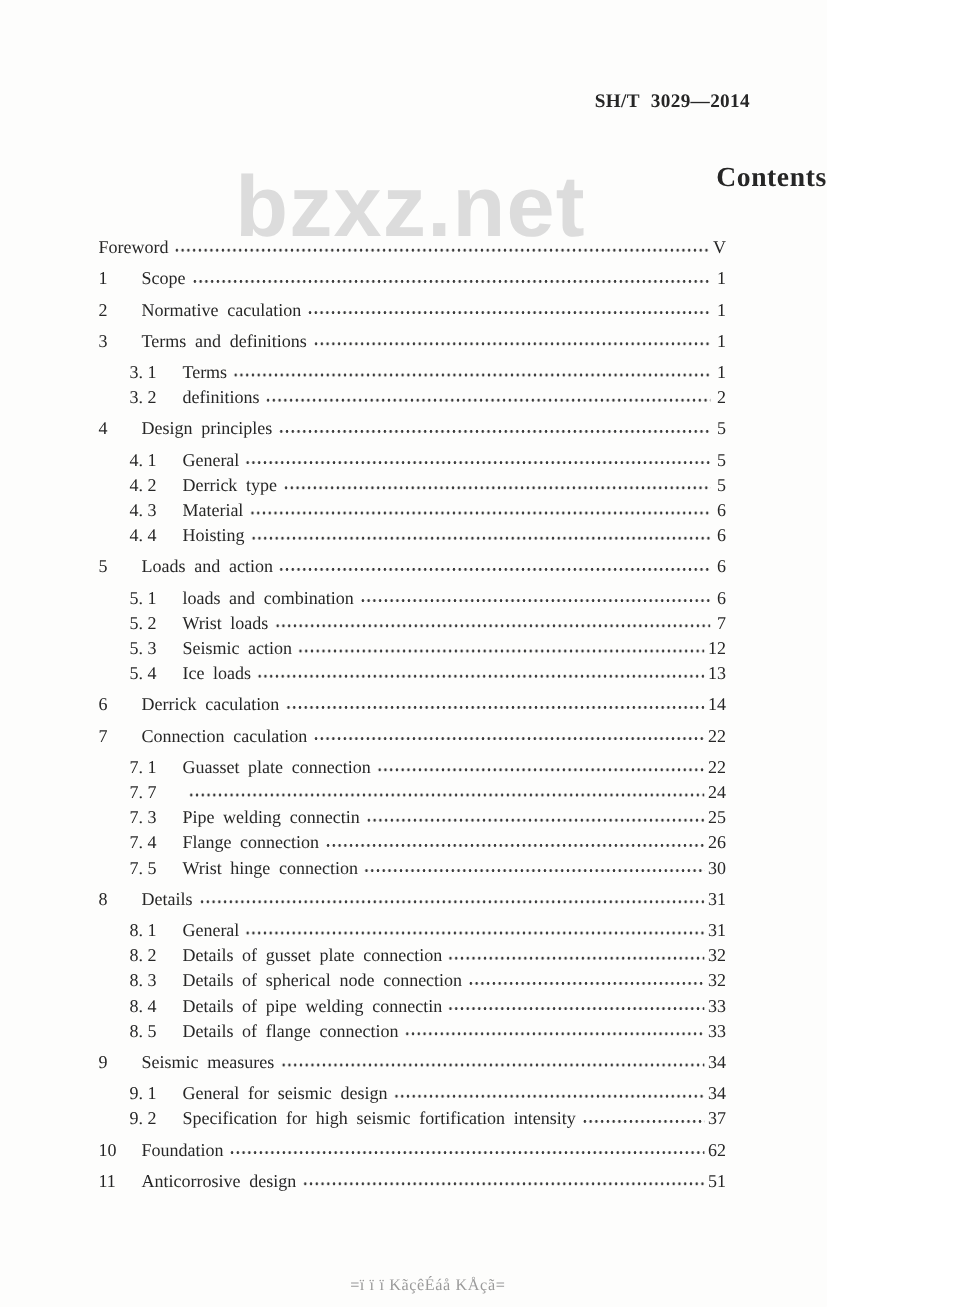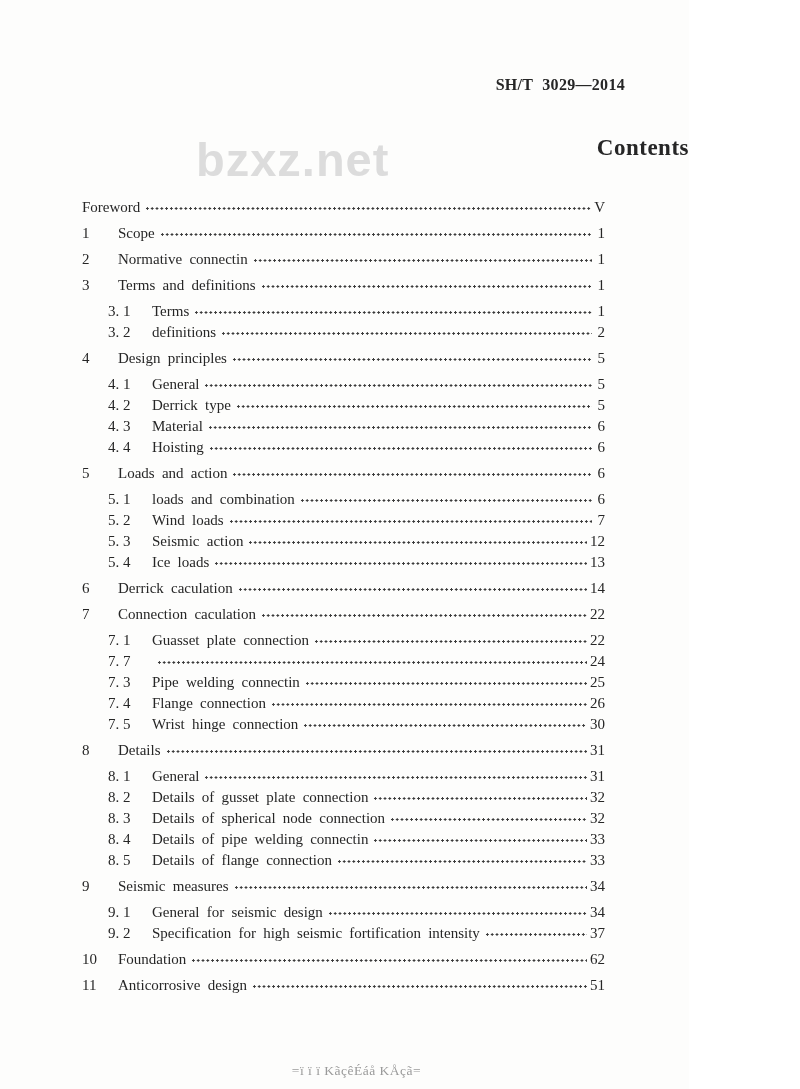--- a/index.html
+++ b/index.html
@@ -10,21 +10,21 @@
     font-family: "Liberation Serif", serif; color: #262626;
   }
   .std-code {
     position: absolute; top: 76px; right: 64px;
     font-size: 16px; font-weight: bold;
     word-spacing: 5px; letter-spacing: 0.3px; z-index: 2;
   }
   .watermark {
     position: absolute; top: 132px; left: 196px; z-index: 0;
     font-family: "Liberation Sans", sans-serif; font-weight: bold;
-    font-size: 47px; color: #dcdcdc; letter-spacing: 1px;
+    font-size: 72px; color: #dcdcdc; letter-spacing: 1px;
     user-select: none;
   }
   .doc-title {
     position: absolute; top: 135px; left: 0; width: 100%;
     text-align: right; font-size: 23px; font-weight: bold; z-index: 1;
     letter-spacing: 0.5px;
   }
   .toc {
     position: absolute; left: 82px; right: 84px; top: 192px; z-index: 1;
     font-size: 15px;
@@ -72,21 +72,21 @@
       <span class="pg">V</span>
     </div>
       <div class="toc-row level-0 gap">
       <span class="num">1</span>
       <span class="label">Scope</span>
       <span class="leader"></span>
       <span class="pg">1</span>
     </div>
       <div class="toc-row level-0 gap">
       <span class="num">2</span>
-      <span class="label">Normative connectin</span>
+      <span class="label">Normative caculation</span>
       <span class="leader"></span>
       <span class="pg">1</span>
     </div>
       <div class="toc-row level-0 gap">
       <span class="num">3</span>
       <span class="label">Terms and definitions</span>
       <span class="leader"></span>
       <span class="pg">1</span>
     </div>
       <div class="toc-row level-1 gap">
@@ -138,21 +138,21 @@
       <span class="pg">6</span>
     </div>
       <div class="toc-row level-1 gap">
       <span class="num">5. 1</span>
       <span class="label">loads and combination</span>
       <span class="leader"></span>
       <span class="pg">6</span>
     </div>
       <div class="toc-row level-1">
       <span class="num">5. 2</span>
-      <span class="label">Wind loads</span>
+      <span class="label">Wrist loads</span>
       <span class="leader"></span>
       <span class="pg">7</span>
     </div>
       <div class="toc-row level-1">
       <span class="num">5. 3</span>
       <span class="label">Seismic action</span>
       <span class="leader"></span>
       <span class="pg">12</span>
     </div>
       <div class="toc-row level-1">

